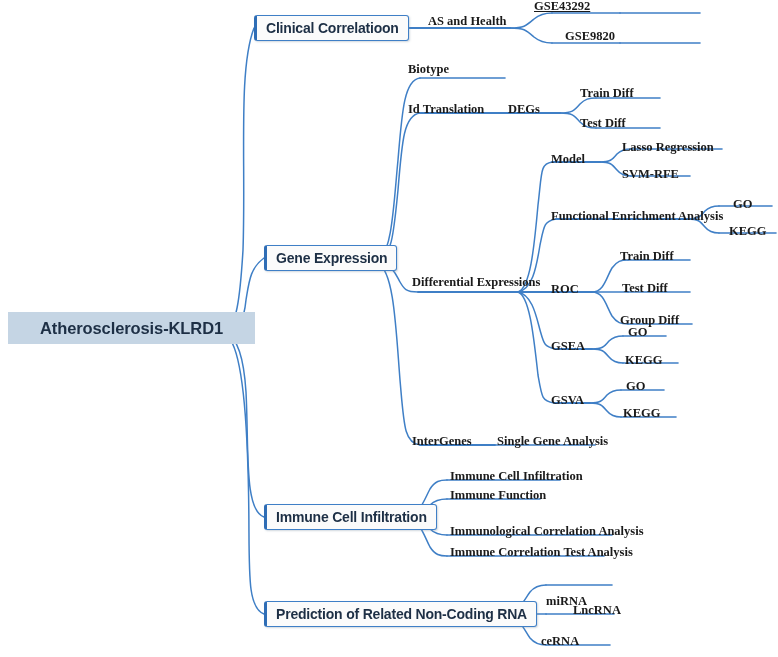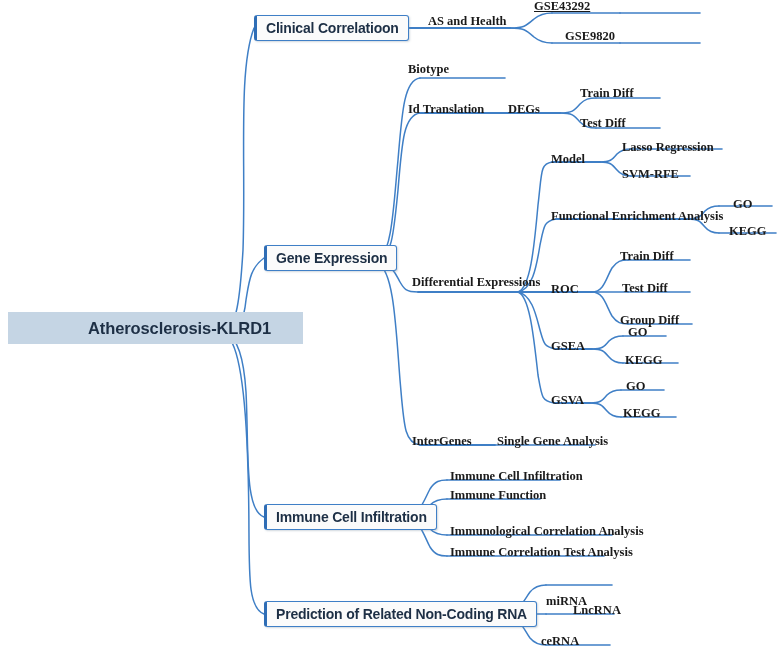--- a/index.html
+++ b/index.html
@@ -28,21 +28,20 @@
   
   .root-node {
     left: 8px;
     top: 312px;
     width: 247px;
     height: 32px;
     background: #c5d5e4;
     display: flex;
     align-items: center;
     justify-content: center;
-    padding-left: 48px;
   }
   .root-node .label {
     font-family: "Liberation Sans", sans-serif;
     font-weight: bold;
     font-size: 16.5px;
     color: #1d2f45;
     letter-spacing: -0.1px;
   }
   
   .l1-node {

